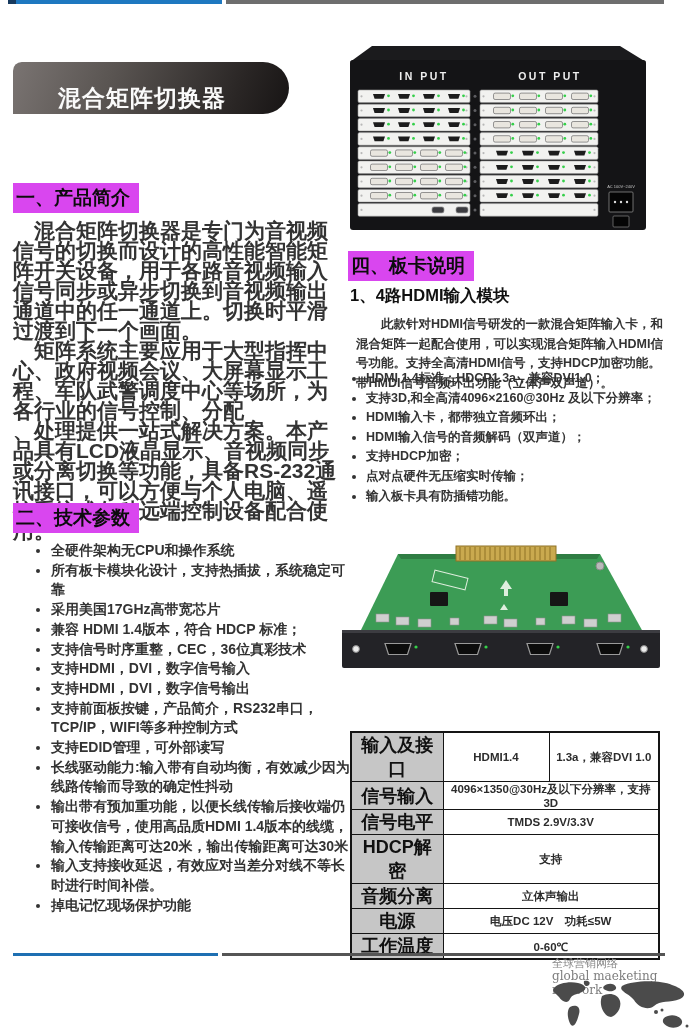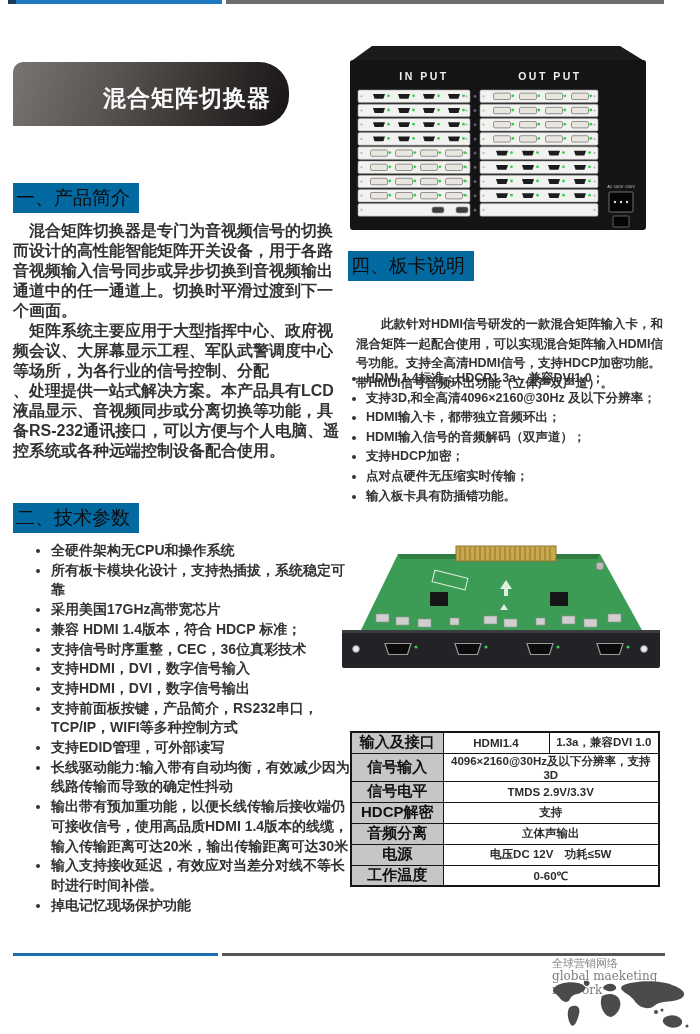--- a/index.html
+++ b/index.html
@@ -7,36 +7,36 @@
         font-family:"Liberation Sans", sans-serif;color:#303030;}
   .page *{box-sizing:border-box;}
 
   
   .bar{position:absolute;top:0;height:4px;}
   .bar-navy{left:8px;width:8px;background:#173a5e;}
   .bar-blue{left:16px;width:206px;background:#1e78c0;}
   .bar-graytop{left:226px;width:438px;background:#6e6e6e;}
 
   
-  .title-badge{position:absolute;left:13px;top:62px;width:276px;height:64px;
+  .title-badge{position:absolute;left:13px;top:62px;width:276px;height:52px;
     background:linear-gradient(110deg,#7a7472 0%,#5a5552 35%,#2a2625 80%,#171414 100%);
     border-radius:10px 30px 30px 0;
     color:#fafafa;font-size:23px;font-weight:600;letter-spacing:1px;
-    text-align:right;line-height:72px;padding-right:18px;}
-
-  
-  .sec-h{position:absolute;display:inline-block;background:#0369a1;color:#0c0c0c;
-    font-size:19px;font-weight:400;padding:2px 9px 2px 3px;white-space:nowrap;}
+    text-align:center;line-height:72px;padding-right:18px;}
+
+  
+  .sec-h{position:absolute;display:inline-block;background:#d946ef;color:#0c0c0c;
+    font-size:19px;font-weight:700;padding:2px 9px 2px 3px;white-space:nowrap;}
   .sec1-h{left:13px;top:183px;}
   .sec2-h{left:13px;top:503px;}
   .sec4-h{left:348px;top:251px;}
 
   
   .intro{position:absolute;left:13px;top:221px;width:332px;}
-  .intro p{margin:0;font-size:16px;line-height:20px;font-weight:600;color:#333;text-indent:1em;}
+  .intro p{margin:0;font-size:21px;line-height:20px;font-weight:600;color:#333;text-indent:1em;}
   .intro p.noindent{text-indent:0;}
 
   
   ul.blist{margin:0;list-style:disc;}
   ul.blist li{font-weight:600;color:#333;}
   .specs-list{position:absolute;left:13px;top:541px;width:338px;padding-left:27px;}
   .specs-list li{font-size:14px;line-height:19.7px;margin-left:11px;}
   .cards-list{position:absolute;left:348px;top:369px;width:318px;padding-left:18px;}
   .cards-list li{font-size:12.5px;line-height:19.6px;}
 
@@ -47,21 +47,21 @@
 
   
   .device{position:absolute;left:350px;top:46px;}
   .pcb{position:absolute;left:338px;top:544px;}
   .dev-label{fill:#efefef;font-size:10.5px;font-weight:600;letter-spacing:2.5px;}
 
   
   .spec-table{position:absolute;left:350px;top:731px;border-collapse:collapse;
     border:2px solid #151515;table-layout:fixed;width:308px;}
   .spec-table td{border:1.5px solid #151515;height:21px;padding:0 2px;text-align:center;vertical-align:middle;}
-  .spec-table td.lbl{background:#c6c6c6;font-weight:700;font-size:15px;color:#111;}
+  .spec-table td.lbl{background:#c6c6c6;font-weight:700;font-size:18px;color:#111;}
   .spec-table td.val{font-size:11.5px;font-weight:600;color:#2c2c2c;}
 
   
   .rule{position:absolute;top:953px;height:3px;}
   .rule-blue{left:13px;width:205px;background:#1e6fb2;}
   .rule-gray{left:222px;width:443px;background:#555555;}
   .footer-cn{position:absolute;left:552px;top:956px;font-size:11px;color:#868686;
     font-family:Liberation Mono, monospace;}
   .footer-en{position:absolute;left:552px;top:969px;font-size:12px;color:#7d7d7d;
     font-family:"DejaVu Serif", serif;}
@@ -255,20 +255,21 @@
       </g>
     <text x="271" y="142" font-size="4" fill="#c0c0c0" text-anchor="middle">AC 100V~240V</text>
     <rect x="259" y="146" width="24" height="20" rx="1" fill="#050505" stroke="#888" stroke-width="0.8"></rect>
     <circle cx="265" cy="156" r="1.2" fill="#ddd"></circle>
     <circle cx="271" cy="156" r="1.2" fill="#ddd"></circle>
     <circle cx="277" cy="156" r="1.2" fill="#ddd"></circle>
     <rect x="263" y="170" width="16" height="11" rx="1" fill="#050505" stroke="#777" stroke-width="0.8"></rect>
   </svg>
 
   <div class="sec-h sec4-h">四、板卡说明</div>
+  <div class="card-sub">1、4路HDMI输入模块</div>
   <p class="card-p">此款针对HDMI信号研发的一款混合矩阵输入卡，和混合矩阵一起配合使用，可以实现混合矩阵输入HDMI信号功能。支持全高清HDMI信号，支持HDCP加密功能。带HMDI信号音频环出功能（立体声双声道）。</p>
   <ul class="blist cards-list">
       <li>HDMI 1.4标准；HDCP1.3a，兼容DVI1.0；</li>
       <li>支持3D,和全高清4096×2160@30Hz 及以下分辨率；</li>
       <li>HDMI输入卡，都带独立音频环出；</li>
       <li>HDMI输入信号的音频解码（双声道）；</li>
       <li>支持HDCP加密；</li>
       <li>点对点硬件无压缩实时传输；</li>
       <li>输入板卡具有防插错功能。</li>
     </ul>
@@ -327,21 +328,21 @@
         <col style="width:110px">
       </colgroup>
     <tbody>
       <tr>
         <td class="lbl">输入及接口</td>
         <td class="val">HDMI1.4</td>
         <td class="val">1.3a，兼容DVI 1.0</td>
       </tr>
       <tr>
         <td class="lbl">信号输入</td>
-        <td class="val" colspan="2">4096×2160@30Hz及以下分辨率，支持3D</td>
+        <td class="val" colspan="2">4096×1350@30Hz及以下分辨率，支持3D</td>
       </tr>
       <tr>
         <td class="lbl">信号电平</td>
         <td class="val" colspan="2">TMDS 2.9V/3.3V</td>
       </tr>
       <tr>
         <td class="lbl">HDCP解密</td>
         <td class="val" colspan="2">支持</td>
       </tr>
       <tr>

